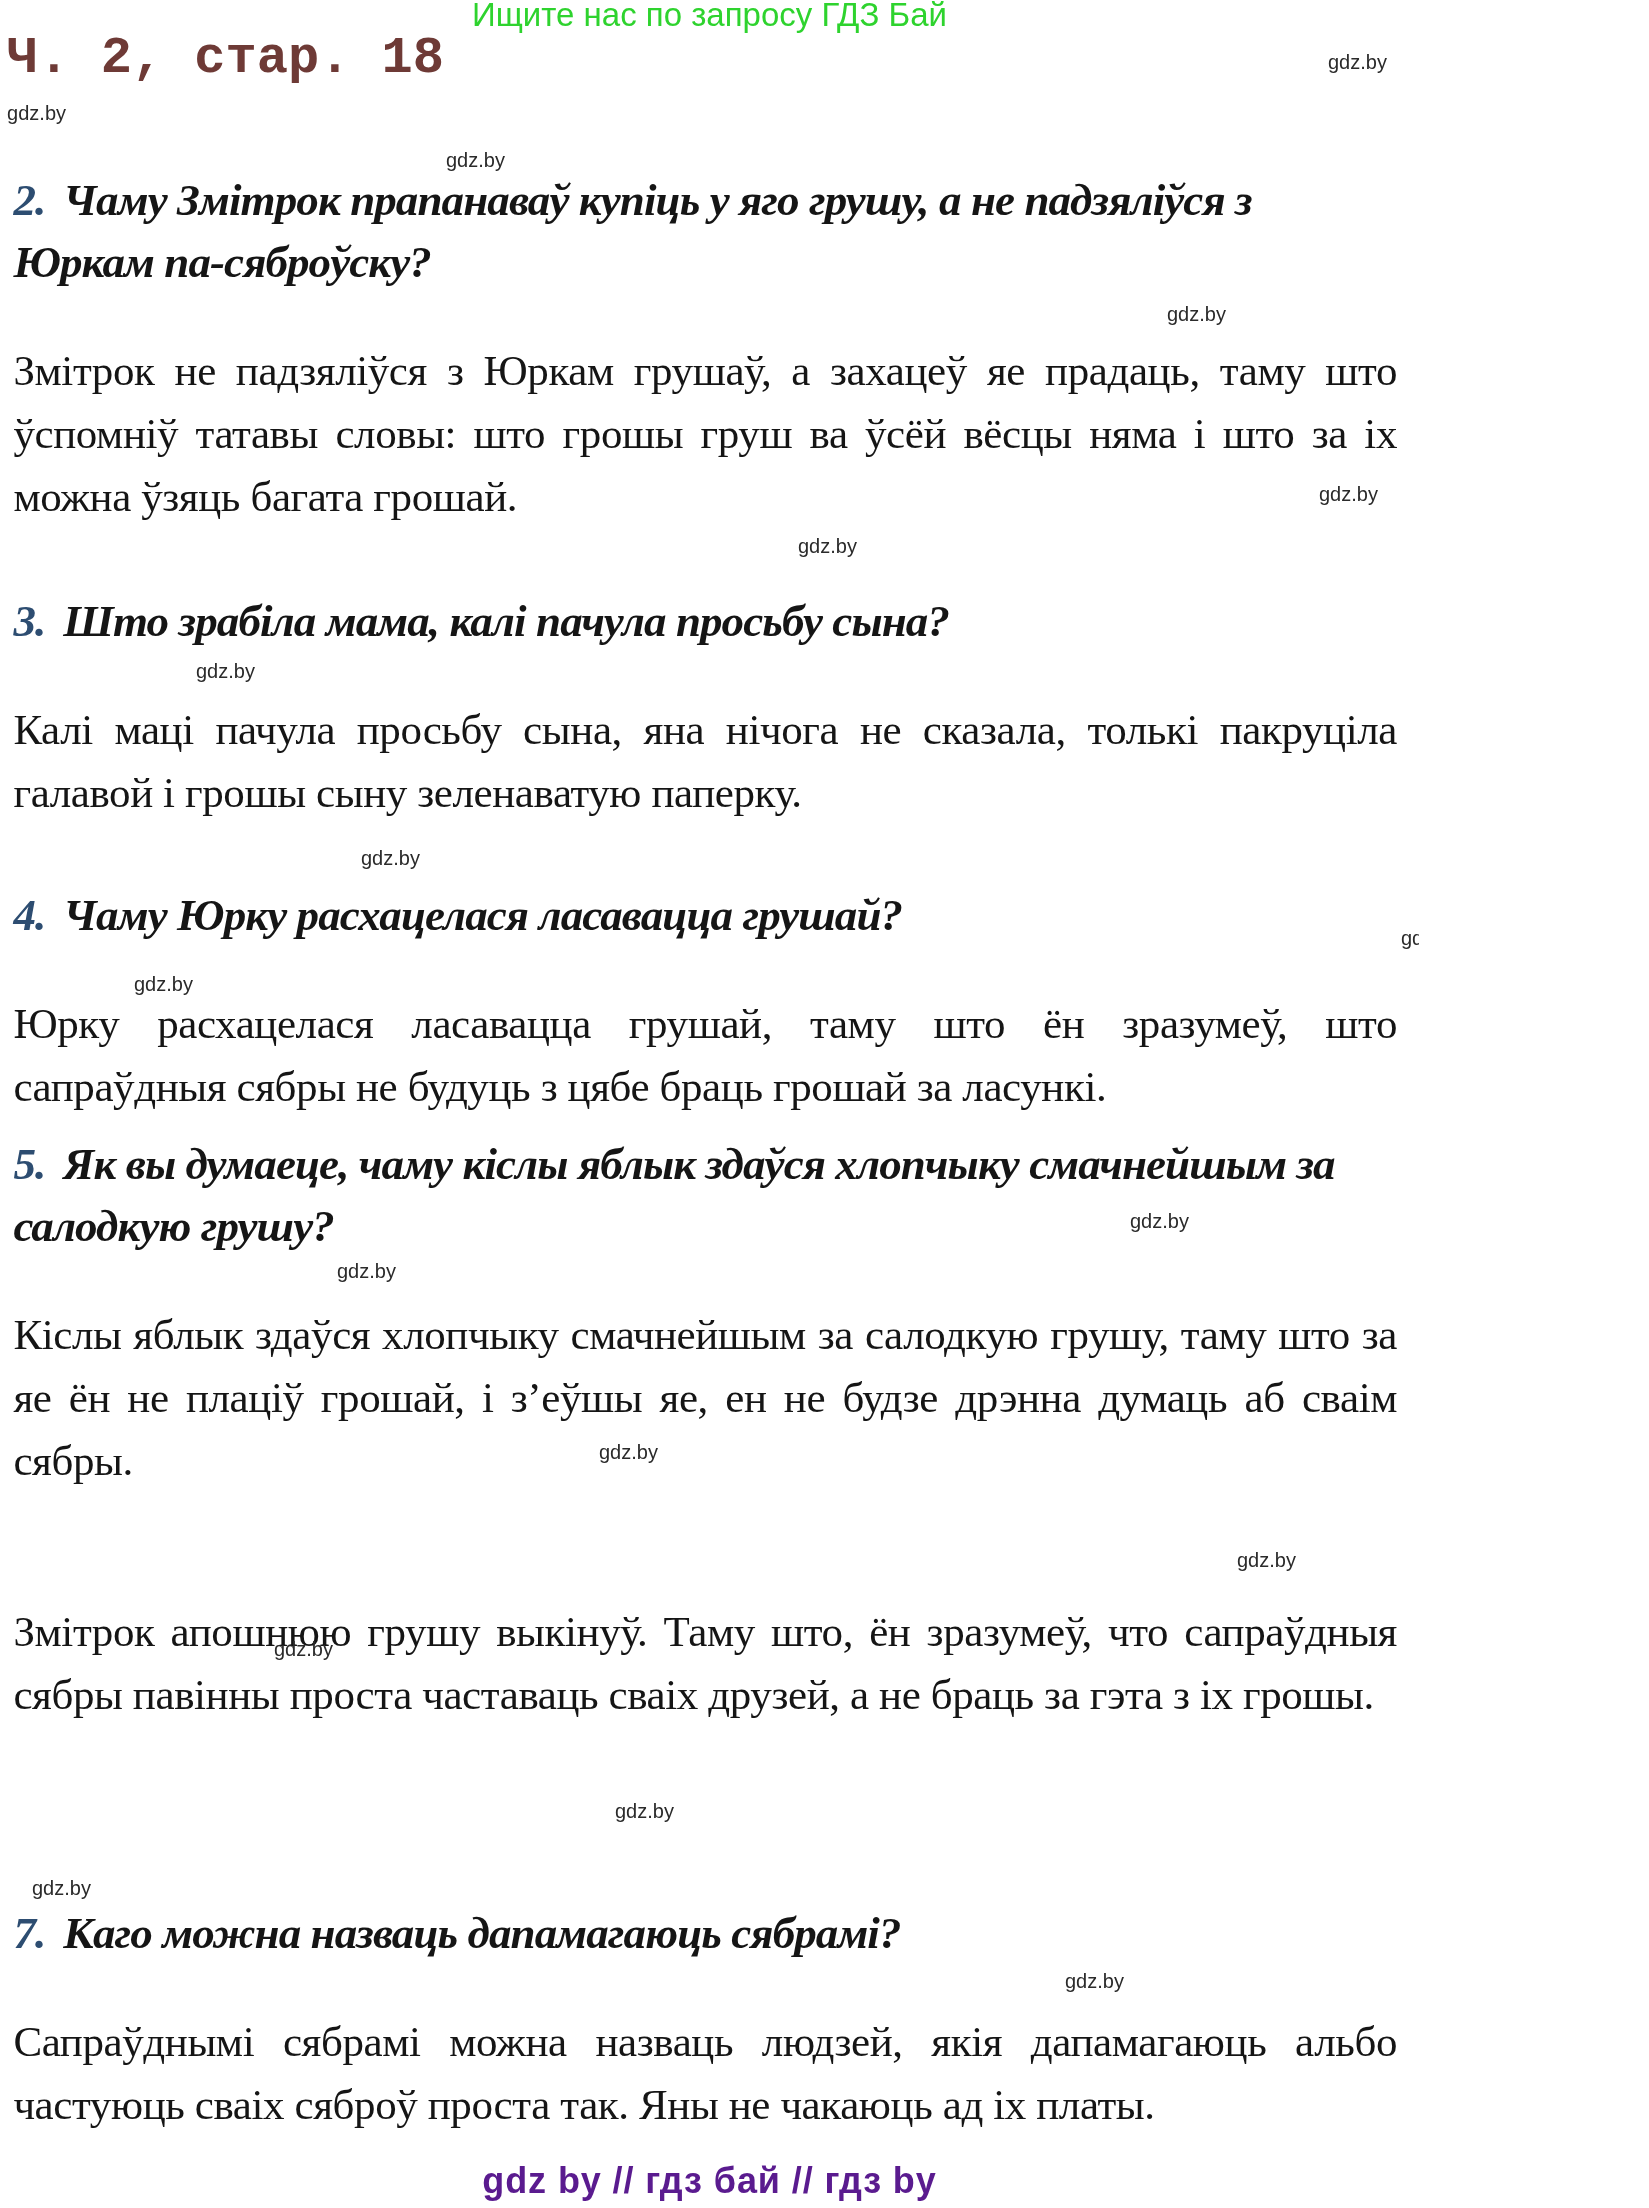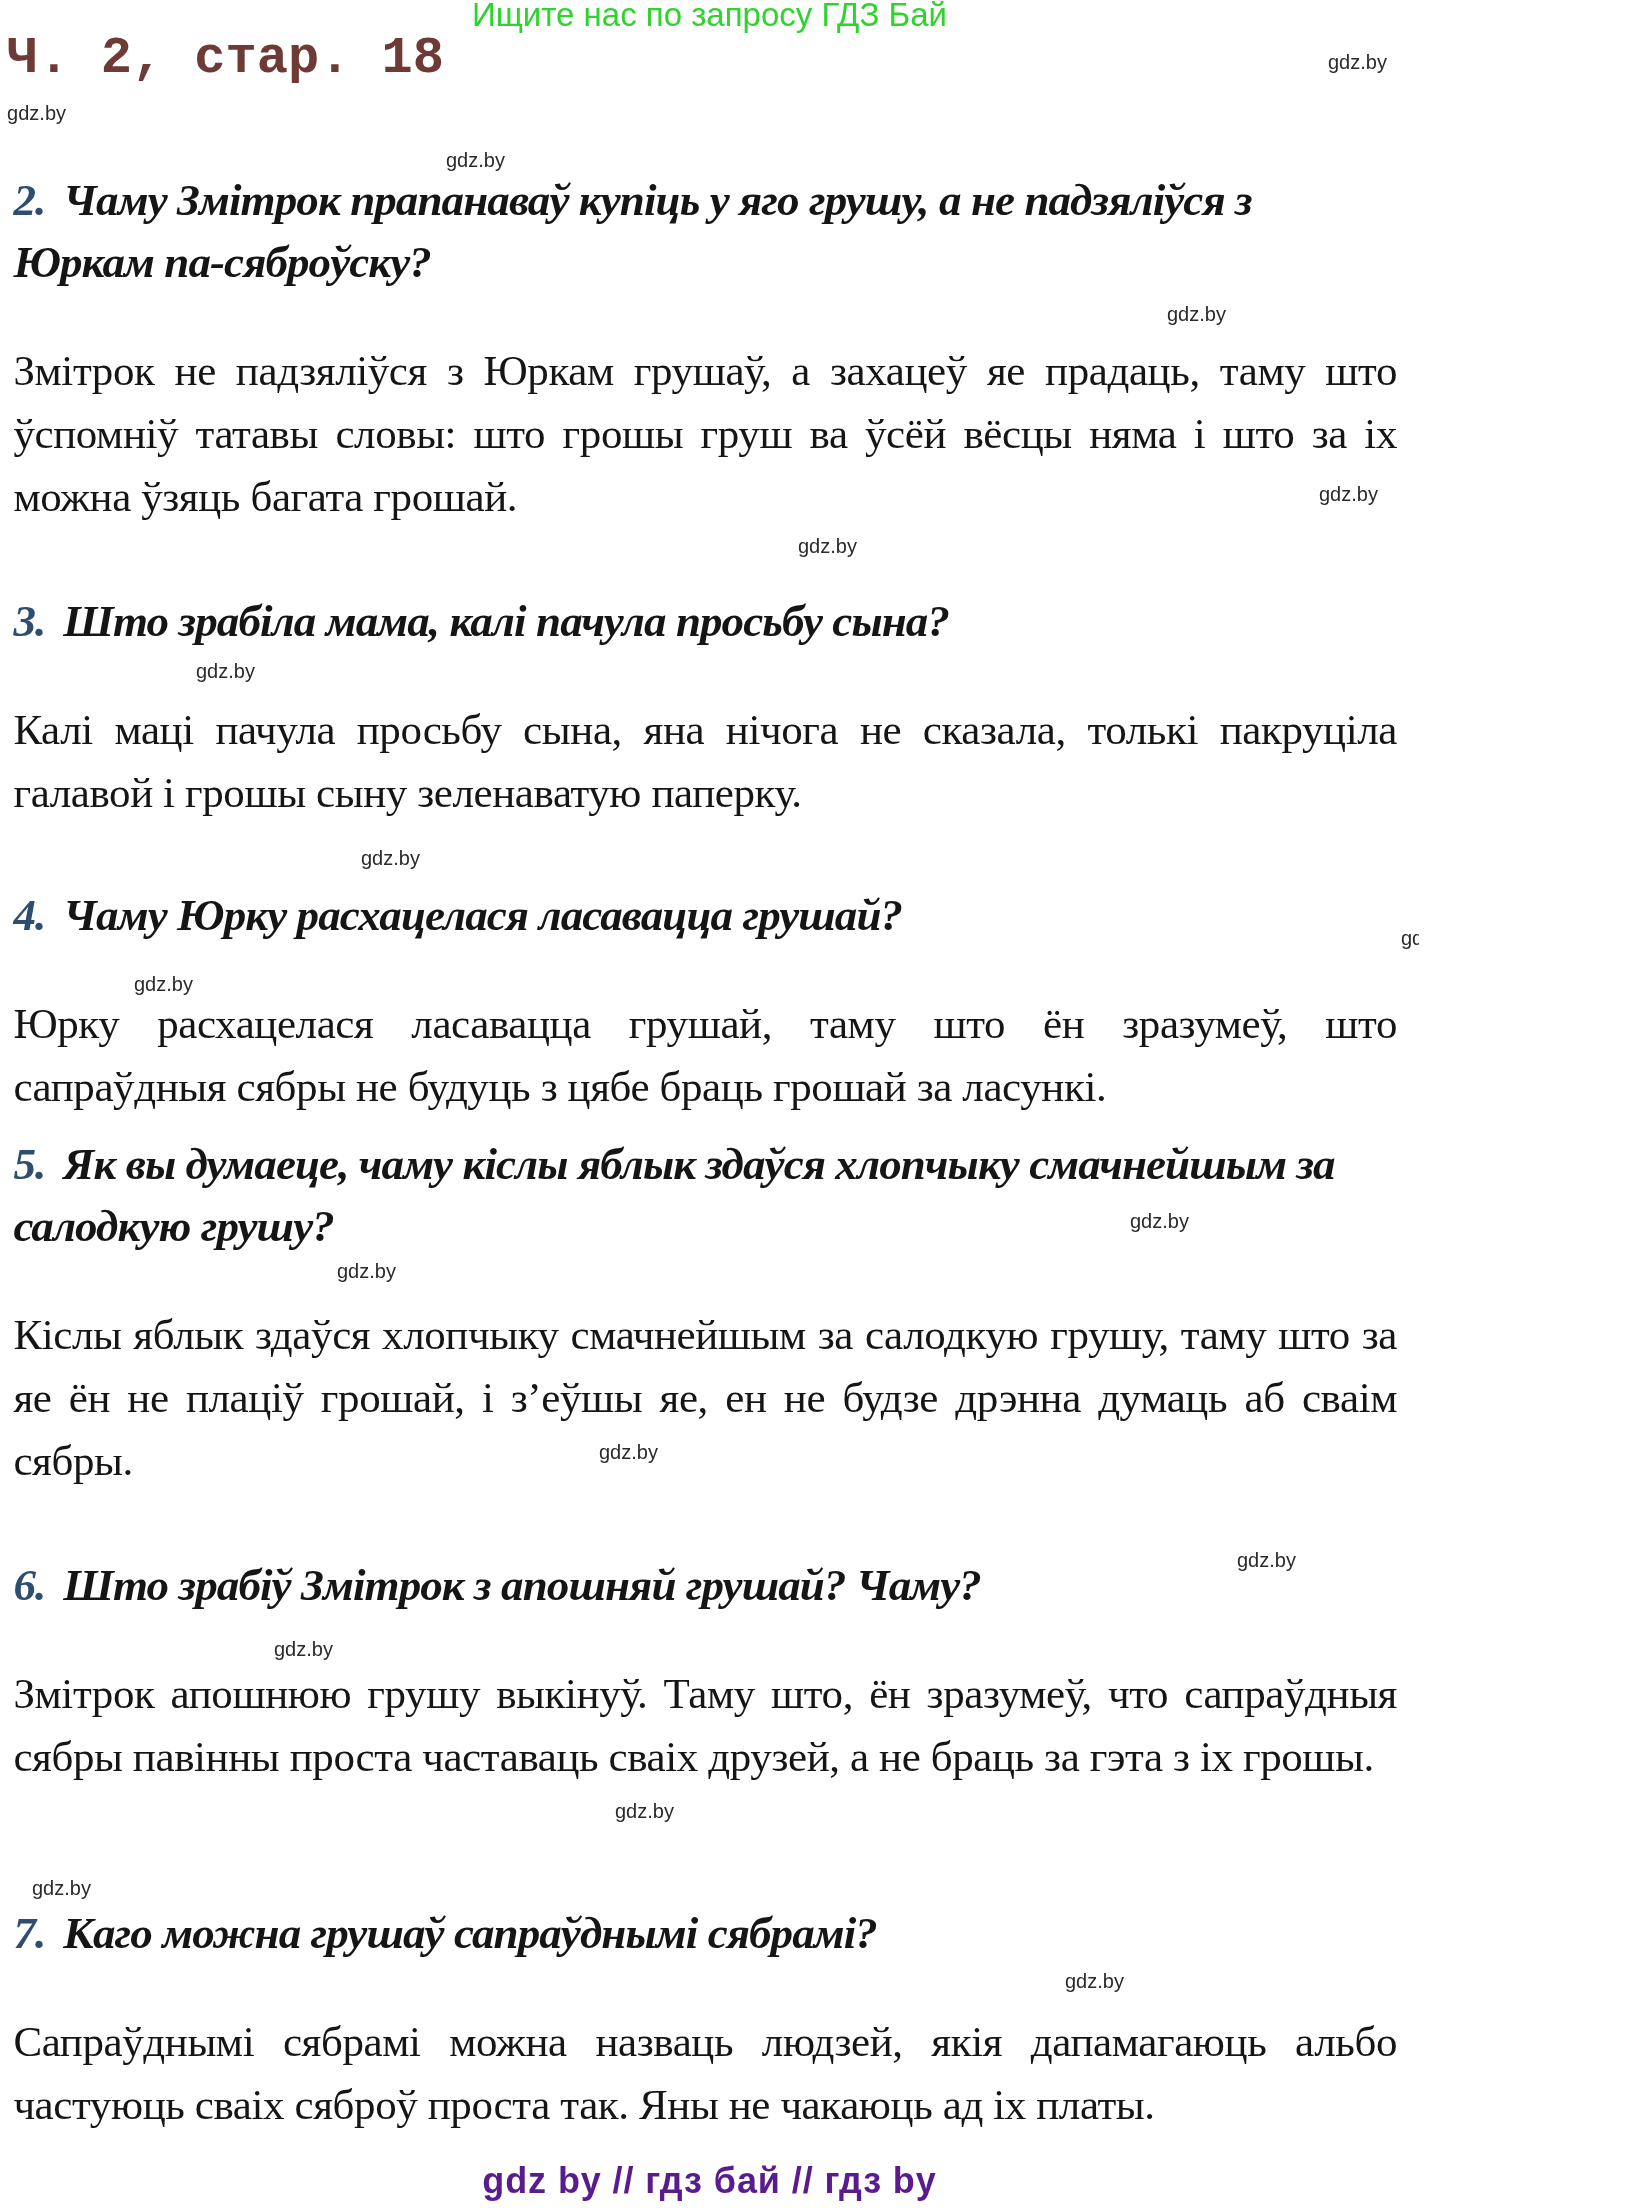--- a/index.html
+++ b/index.html
@@ -118,26 +118,25 @@
     <p class="question"><span class="qnum">4.</span><span class="qtext">Чаму Юрку расхацелася ласавацца грушай?</span></p>
     <p class="answer">Юрку расхацелася ласавацца грушай, таму што ён зразумеў, што сапраўдныя сябры не будуць з цябе браць грошай за ласункі.</p>
   </section>
 
   <section class="qa-block block-3">
     <p class="question"><span class="qnum">5.</span><span class="qtext">Як вы думаеце, чаму кіслы яблык здаўся хлопчыку смачнейшым за салодкую грушу?</span></p>
     <p class="answer">Кіслы яблык здаўся хлопчыку смачнейшым за салодкую грушу, таму што за яе ён не плаціў грошай, і з’еўшы яе, ен не будзе дрэнна думаць аб сваім сябры.</p>
   </section>
 
   <section class="qa-block block-4">
-    <p class="question"><span class="qnum">6.</span><span class="qtext">Што зрабіў Змітрок з апошняй грушай? Чаму?</span></p>
     <p class="answer">Змітрок апошнюю грушу выкінуў. Таму што, ён зразумеў, что сапраўдныя сябры павінны проста частаваць сваіх друзей, а не браць за гэта з іх грошы.</p>
   </section>
 
   <section class="qa-block block-5">
-    <p class="question"><span class="qnum">7.</span><span class="qtext">Каго можна грушаў сапраўднымі сябрамі?</span></p>
+    <p class="question"><span class="qnum">7.</span><span class="qtext">Каго можна назваць дапамагаюць сябрамі?</span></p>
     <p class="answer">Сапраўднымі сябрамі можна назваць людзей, якія дапамагаюць альбо частуюць сваіх сяброў проста так. Яны не чакаюць ад іх платы.</p>
   </section>
 </main>
 
   <div class="watermark-layer">
       <span class="watermark" style="left: 1328px; top: 49px;">gdz.by</span>
       <span class="watermark" style="left: 7.1px; top: 100px;">gdz.by</span>
       <span class="watermark" style="left: 446px; top: 147px;">gdz.by</span>
       <span class="watermark" style="left: 1167px; top: 301px;">gdz.by</span>
       <span class="watermark" style="left: 1319px; top: 481px;">gdz.by</span>

